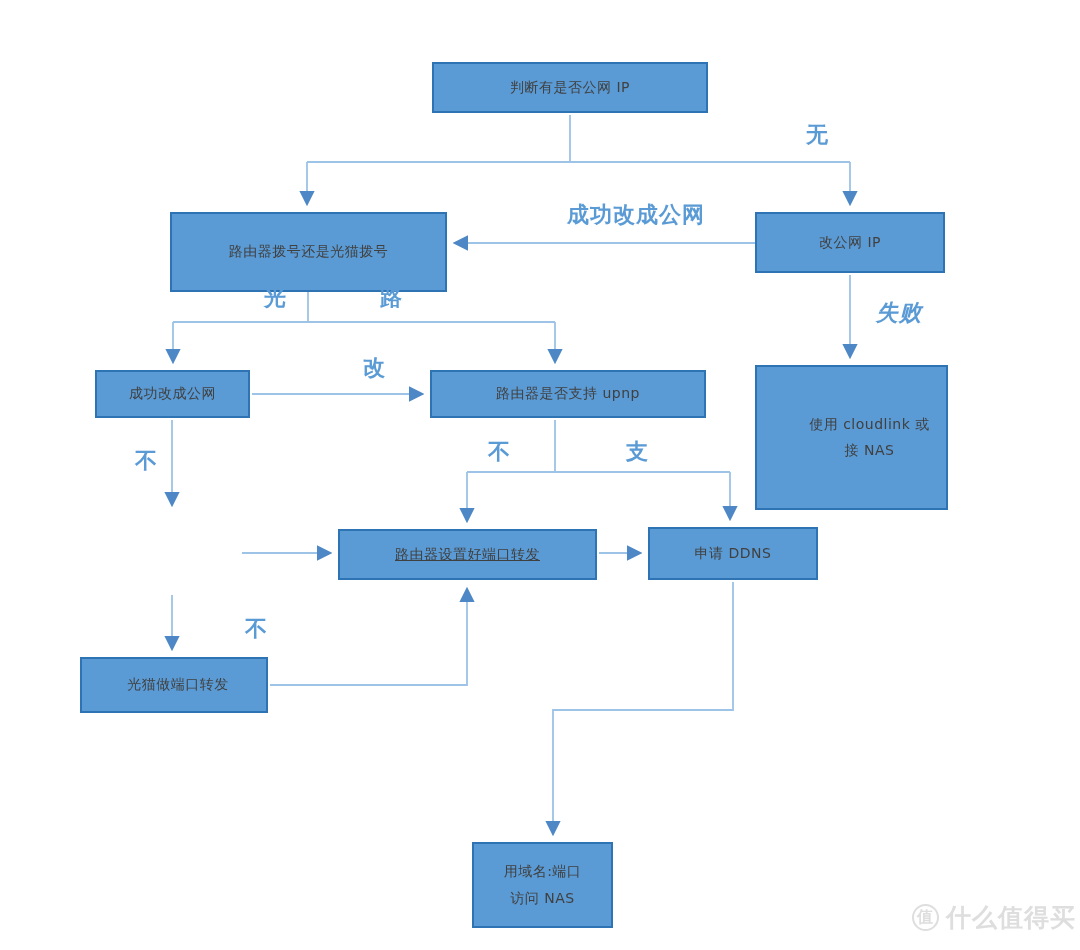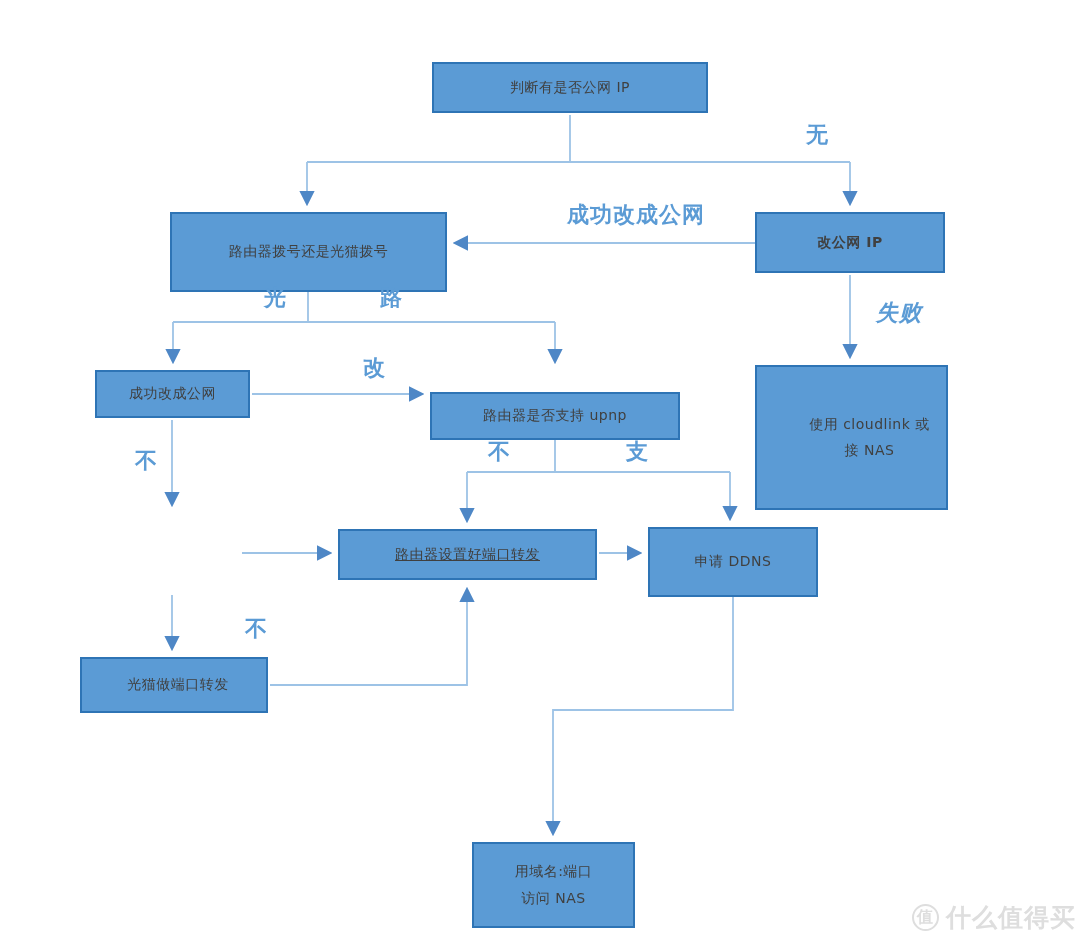--- a/index.html
+++ b/index.html
@@ -19,29 +19,29 @@
     text-align:center;
     font-size:14px;
     line-height:1.55;
     box-sizing:border-box;
     letter-spacing:0.5px;
   }
   .node span{display:block;}
   
   .n-check   {left:432px; top:62px;  width:276px; height:51px;}
   .n-dial    {left:170px; top:212px; width:277px; height:80px;}
-  .n-changeip{left:755px; top:212px; width:190px; height:61px;font-weight:bold;}
+  .n-changeip{left:755px; top:212px; width:190px; height:61px;}
   .n-cloud   {left:755px; top:365px; width:193px; height:145px; line-height:1.8;padding-left:36px;}
   .n-bridge  {left:95px;  top:370px; width:155px; height:48px;}
-  .n-upnp    {left:430px; top:392px; width:250px; height:48px;}
+  .n-upnp    {left:430px; top:370px; width:276px; height:48px;}
   .n-dmz     {left:105px; top:513px; width:135px; height:80px; line-height:1.8;}
   .n-portfw  {left:338px; top:529px; width:259px; height:51px;text-decoration:underline;}
-  .n-ddns    {left:648px; top:527px; width:170px; height:70px;}
+  .n-ddns    {left:648px; top:527px; width:170px; height:53px;}
   .n-modemfw {left:80px;  top:657px; width:188px; height:56px;padding-left:8px;}
-  .n-final   {left:472px; top:842px; width:163px; height:86px; line-height:1.9;}
+  .n-final   {left:472px; top:842px; width:141px; height:86px; line-height:1.9;}
   
   .elabel{
     position:absolute;color:#5B9BD5;font-weight:bold;font-size:22px;
     letter-spacing:1px;white-space:nowrap;
   }
   .l-none   {left:806px; top:120px;}
   .l-success{left:567px; top:200px;}
   .l-fail   {left:876px; top:298px;font-style:italic;}
   .l-optical{left:264px; top:283px;}
   .l-router {left:380px; top:283px;}

